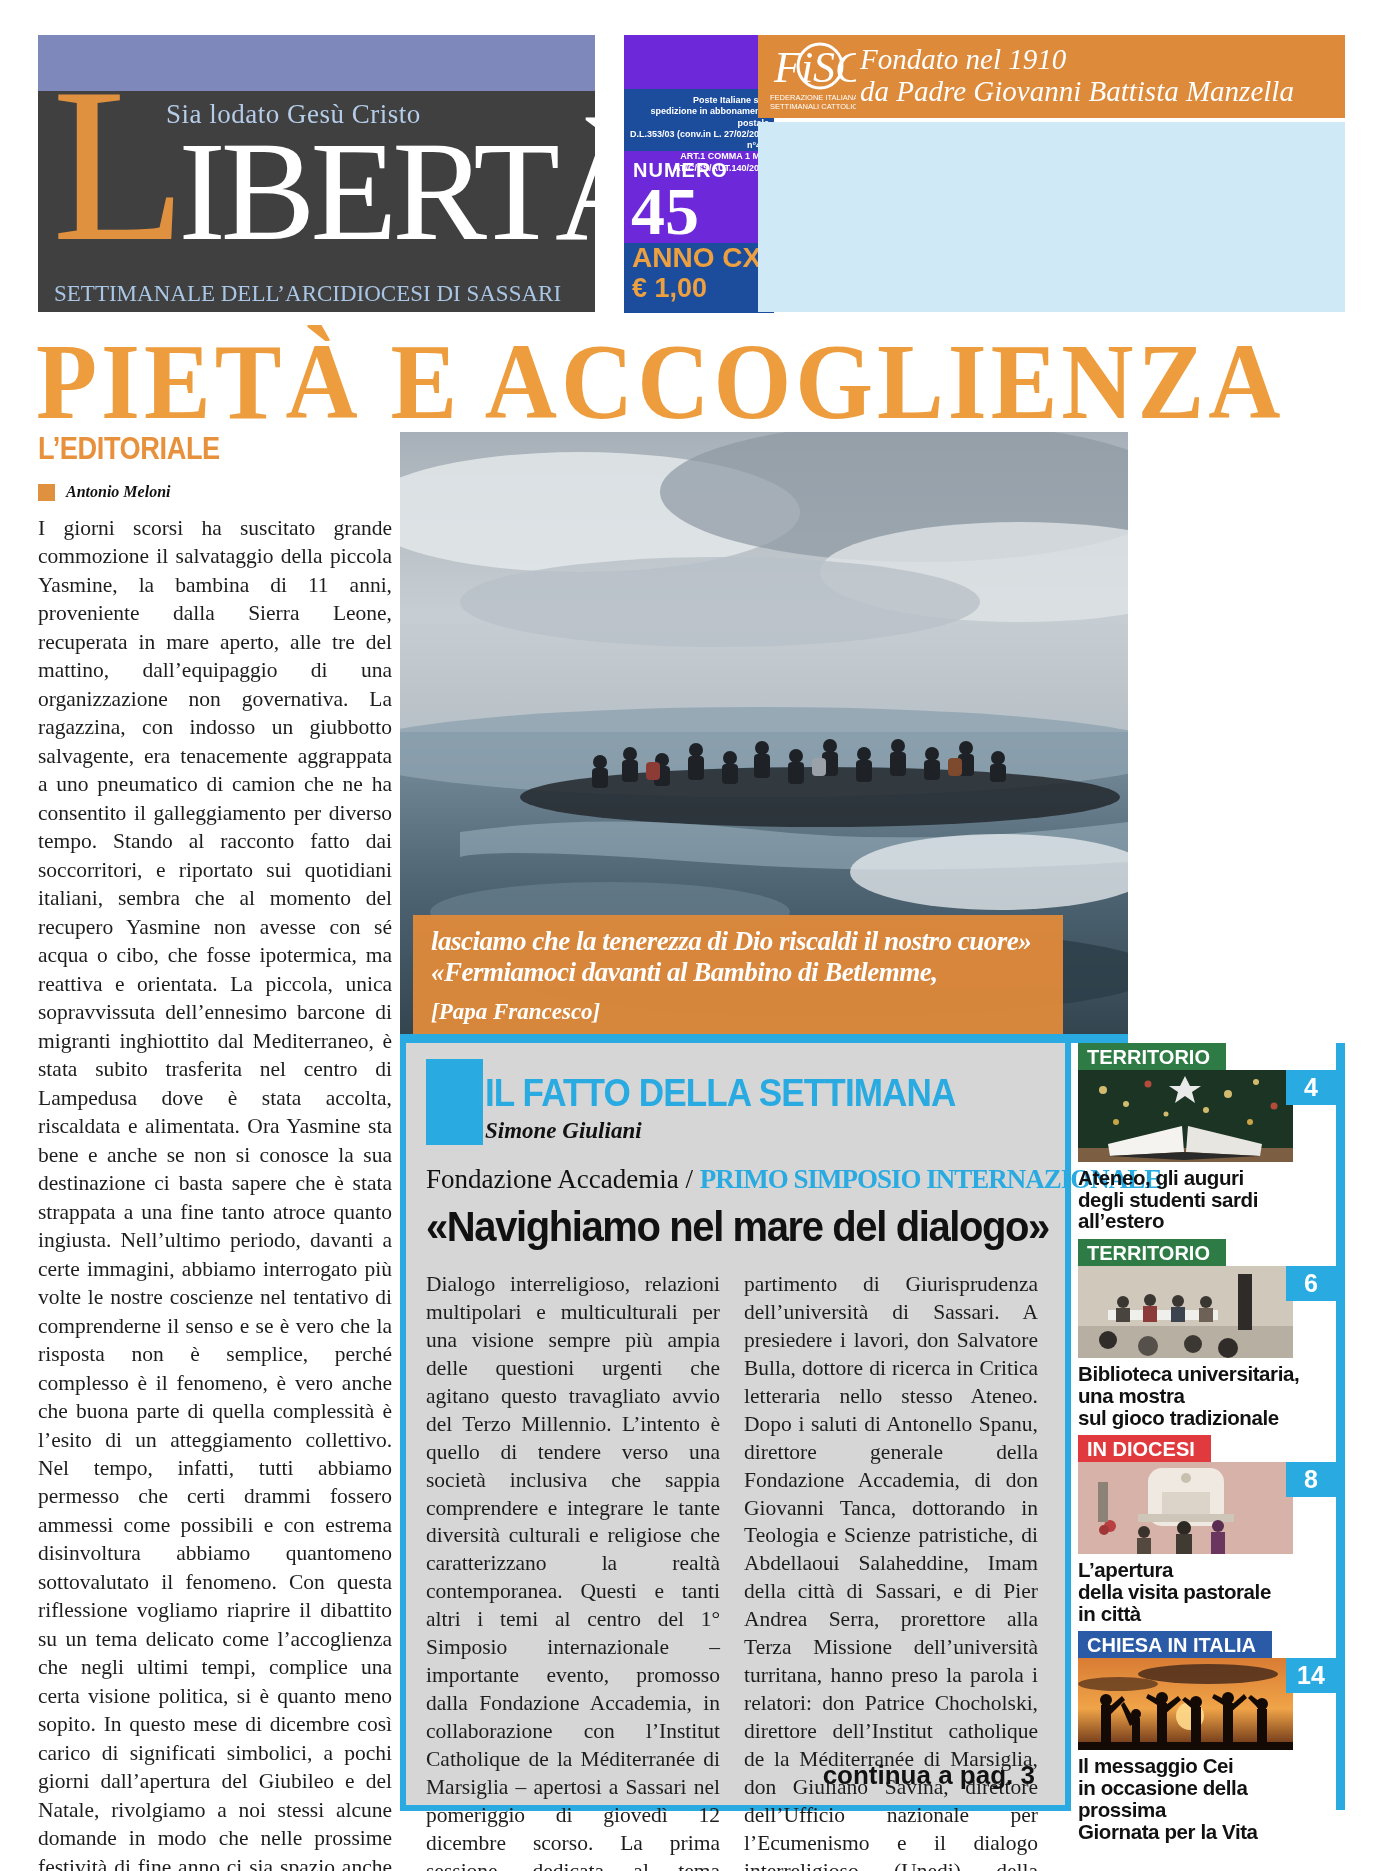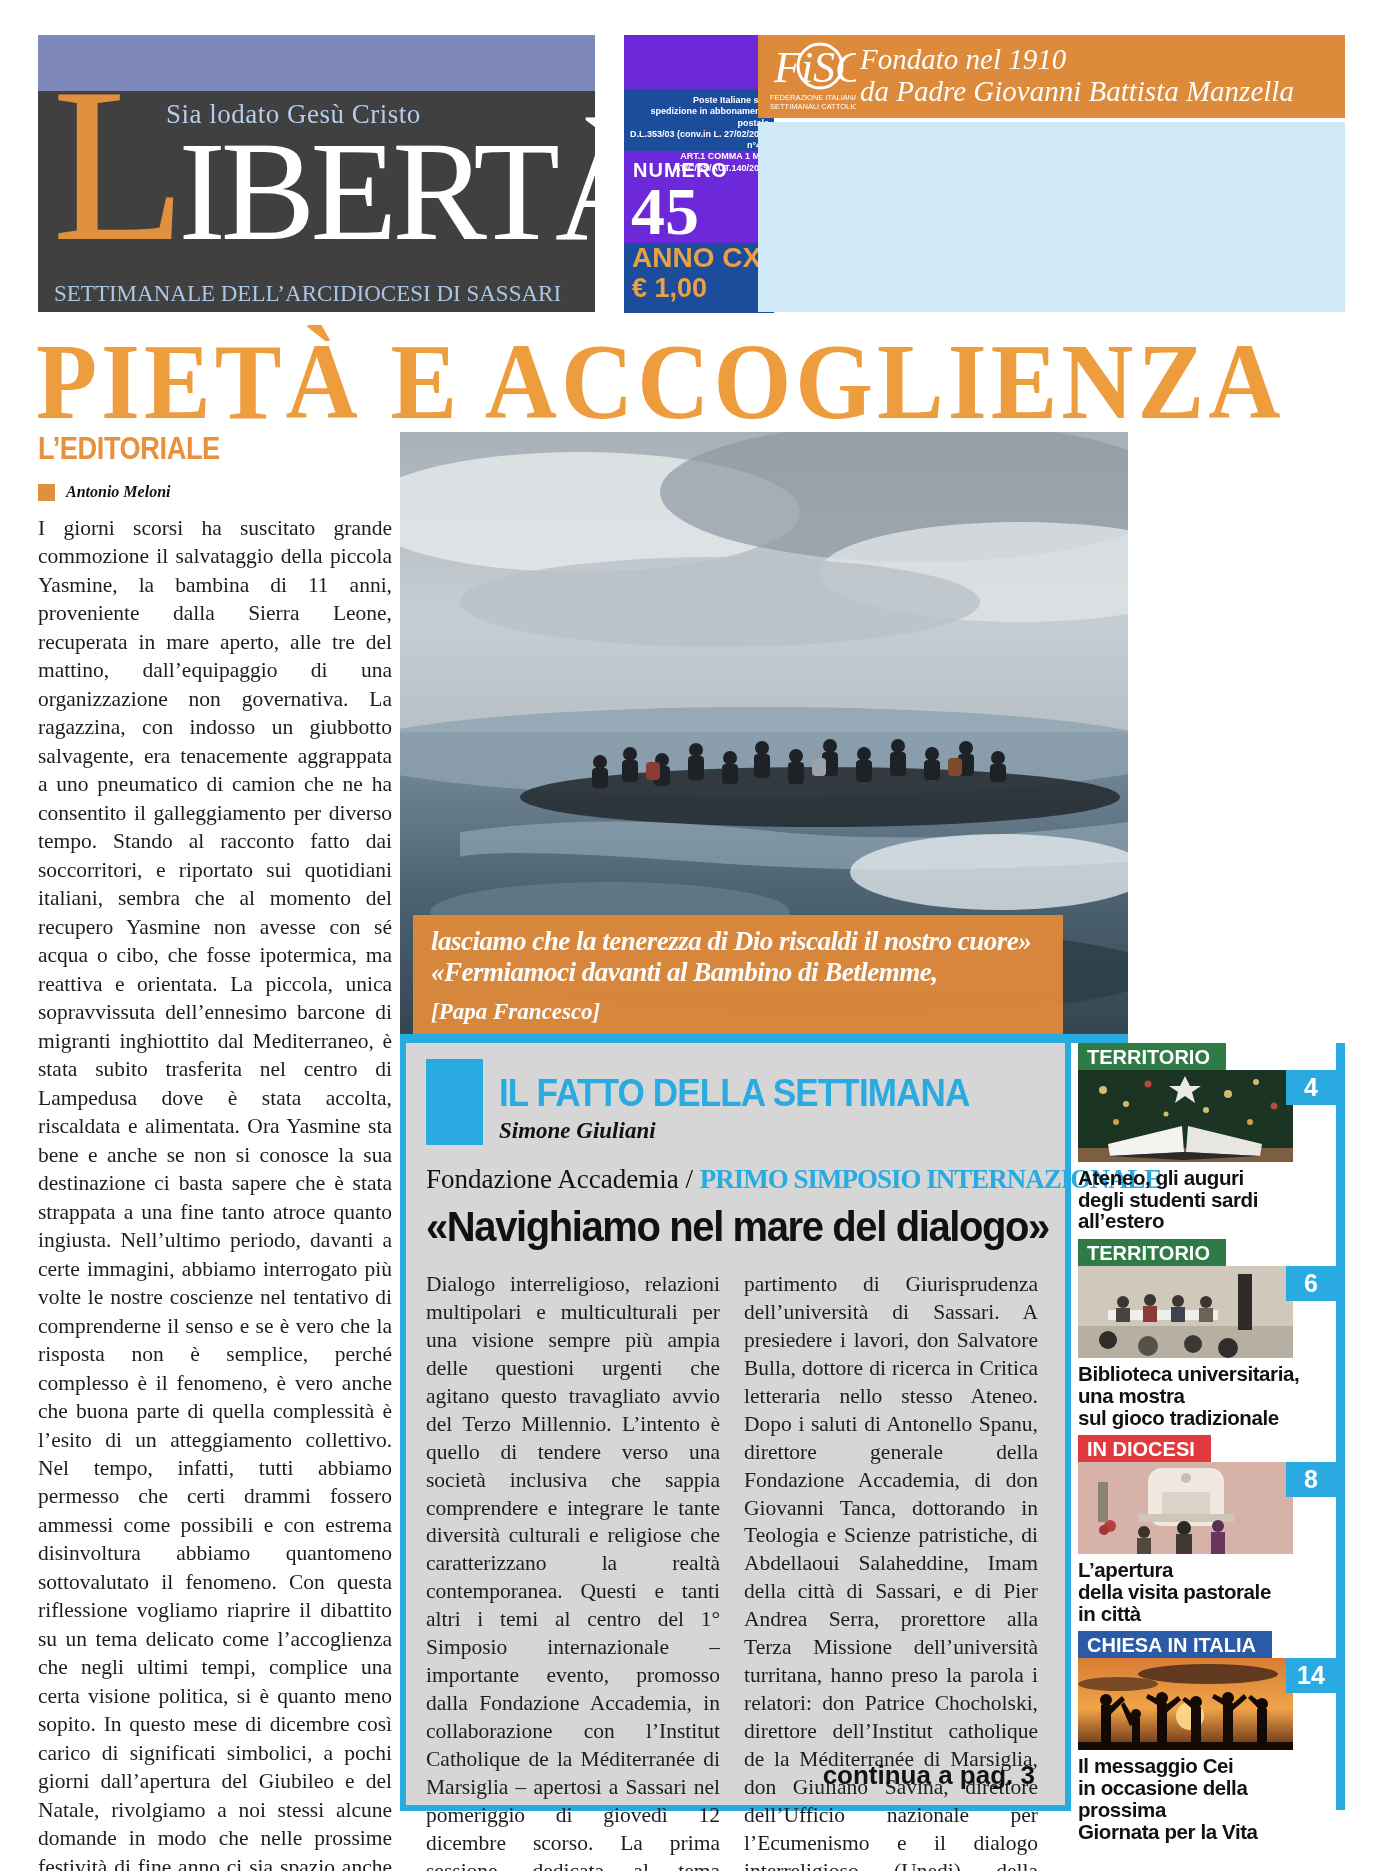--- a/index.html
+++ b/index.html
@@ -55,21 +55,21 @@
   .photo-caption{position:absolute;left:13px;bottom:0;width:650px;background:rgba(222,137,58,.96);
           padding:11px 18px 9px;box-sizing:border-box;color:#fff;}
   .quote{font-style:italic;font-weight:bold;font-size:27px;line-height:1.17;letter-spacing:-.5px;}
   .attr{font-style:italic;font-weight:bold;font-size:23px;margin-top:10px;}
   .cyan-strip{left:400px;top:1034px;width:728px;height:9px;background:#29abe2;}
 
   
   .fatto{left:400px;top:1043px;width:671px;height:768px;background:#d6d6d6;box-sizing:border-box;
           border-left:6px solid #29abe2;border-right:6px solid #29abe2;border-bottom:6px solid #29abe2;
           padding:16px 22px 0 20px;}
-  .fatto-head{display:flex;gap:16px;}
+  .fatto-head{display:flex;gap:2px;}
   .fatto-square{width:57px;height:86px;background:#29abe2;flex:none;}
   .fatto-title{color:#29abe2;font-family:"Liberation Sans",sans-serif;font-weight:bold;font-size:39px;
           letter-spacing:-1px;transform:scaleX(.9);transform-origin:left;white-space:nowrap;margin-top:12px;}
   .fatto-author{font-style:italic;font-weight:bold;font-size:23px;color:#111;margin-top:3px;}
   .kicker{margin-top:19px;font-family:Liberation Serif, serif;font-size:27px;white-space:nowrap;}
   .kicker .plain{color:#111;}
   .kicker .hl{color:#29abe2;font-weight:bold;letter-spacing:-1px;}
   .fatto-big{margin-top:7px;font-family:"Liberation Sans",sans-serif;font-weight:bold;color:#111;
           font-size:43px;letter-spacing:-1.5px;white-space:nowrap;transform:scaleX(.93);transform-origin:left;}
   .fatto-cols{display:flex;gap:24px;margin-top:20px;}

